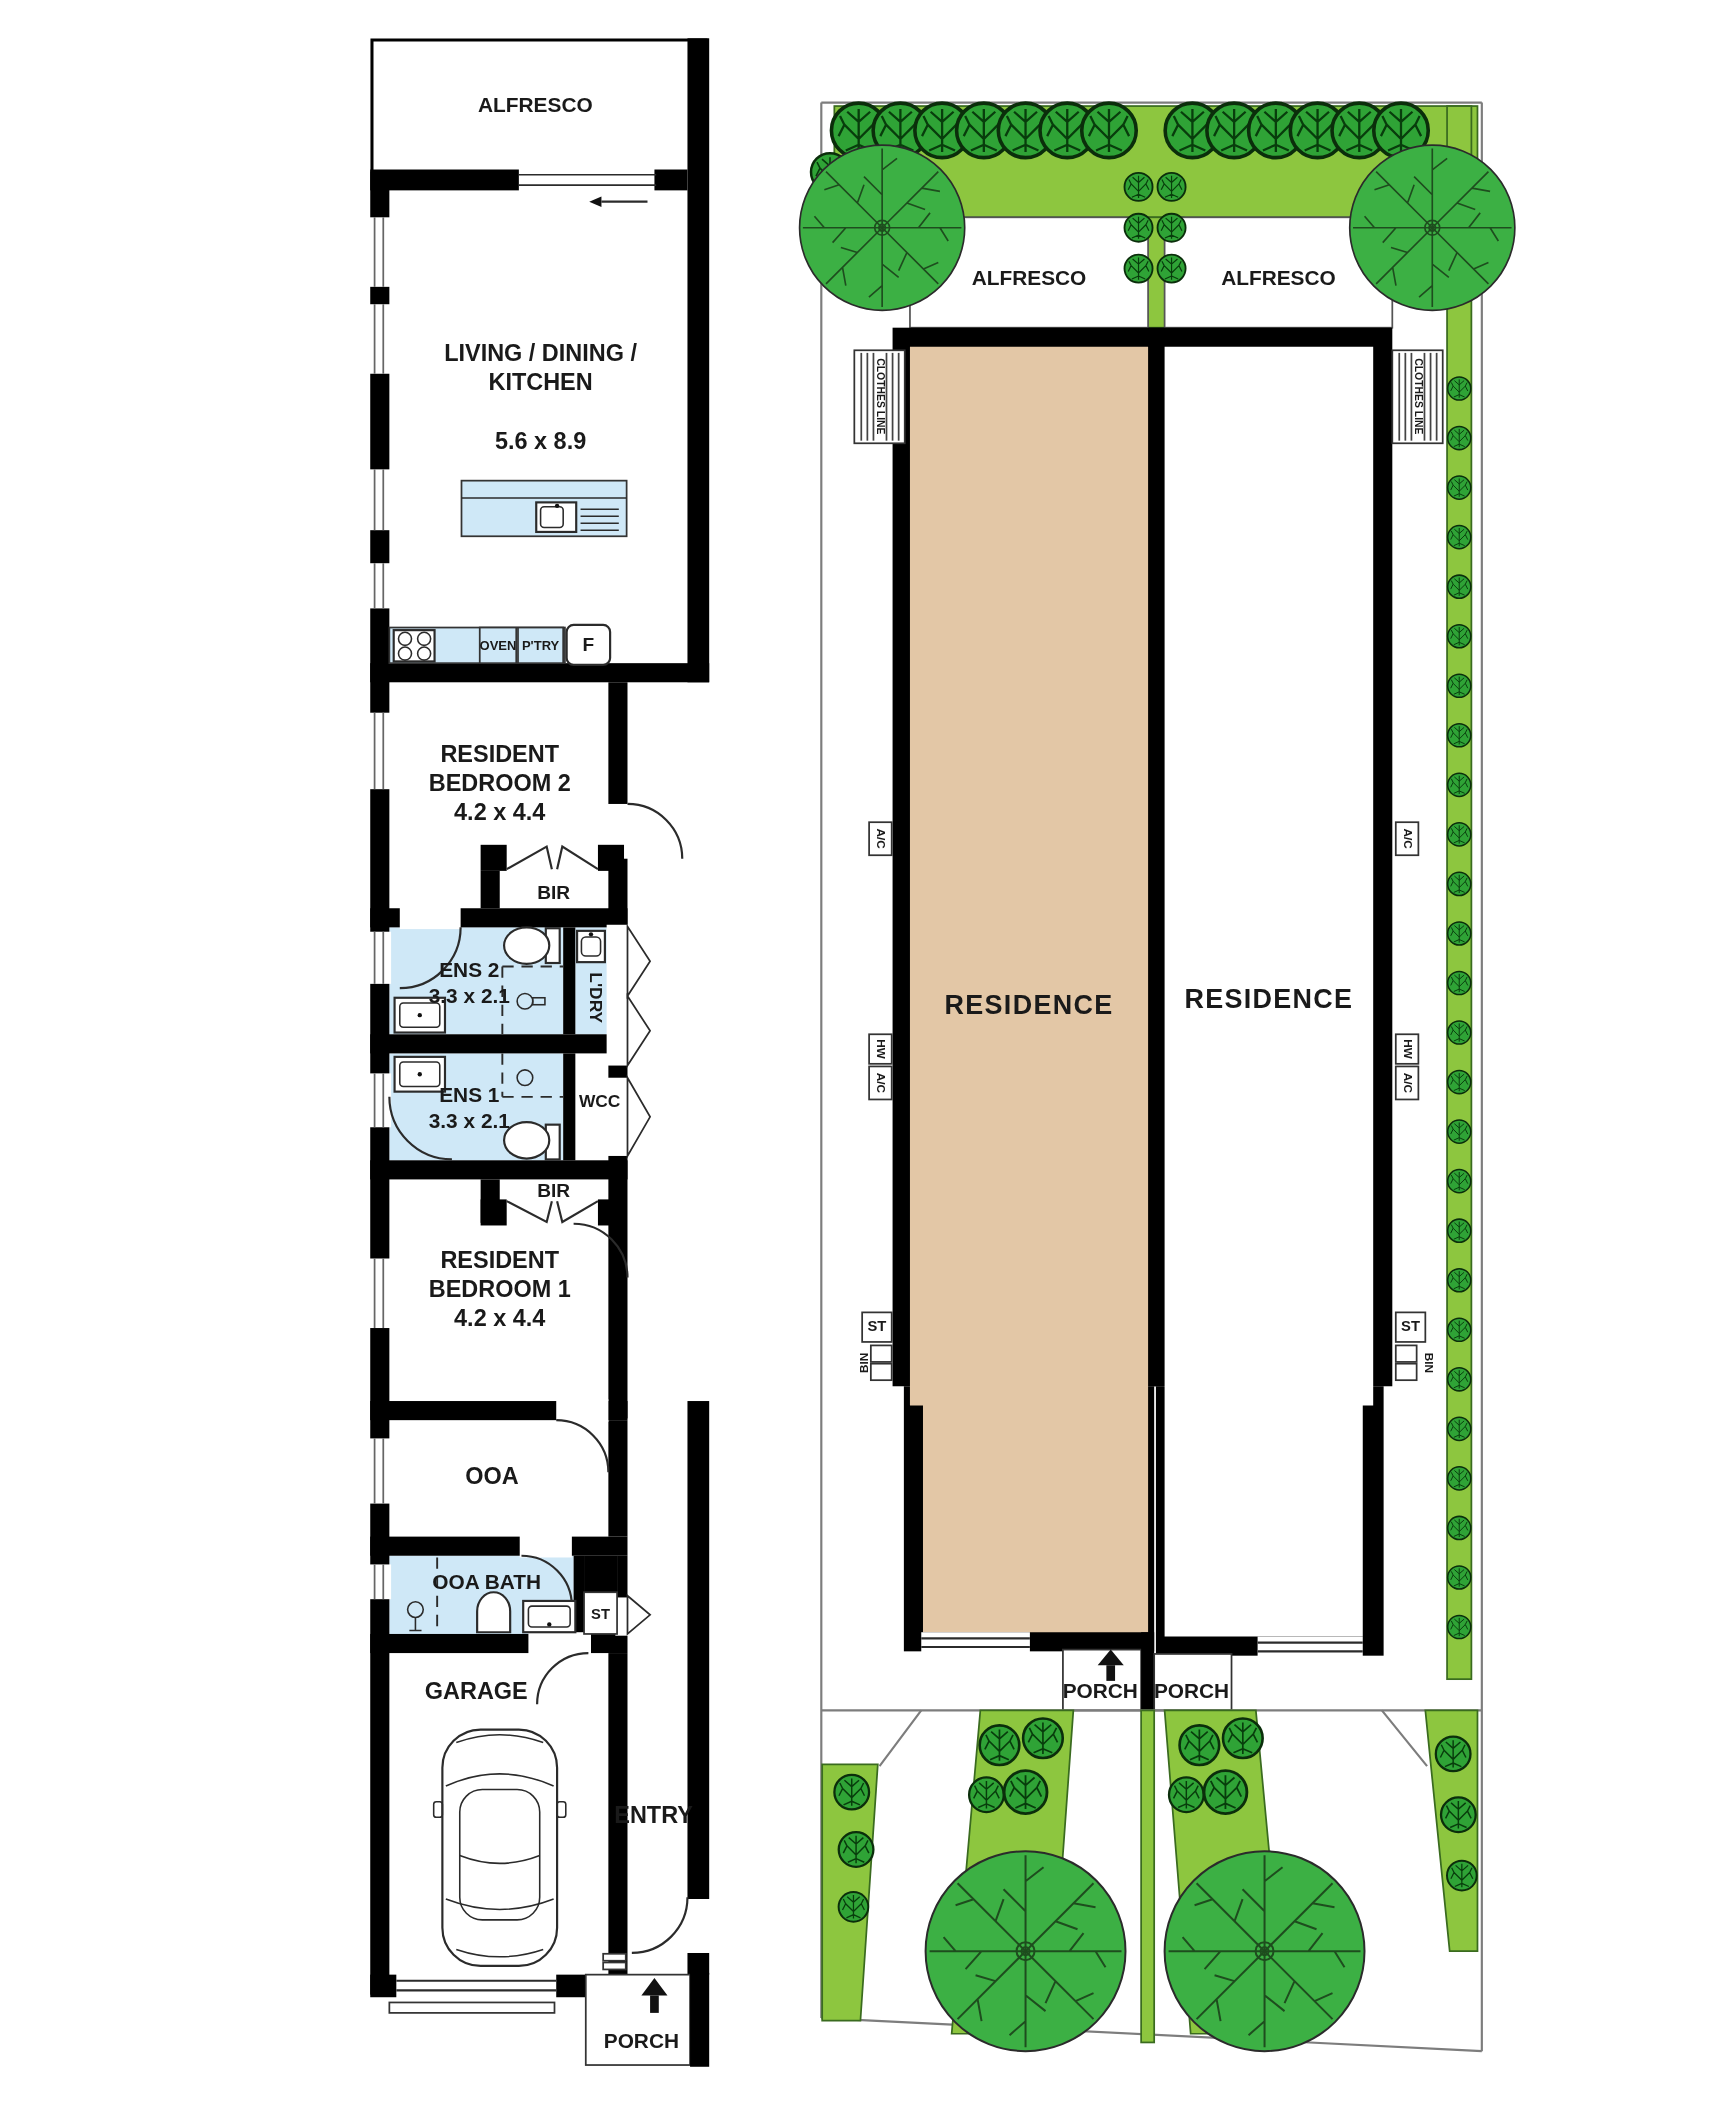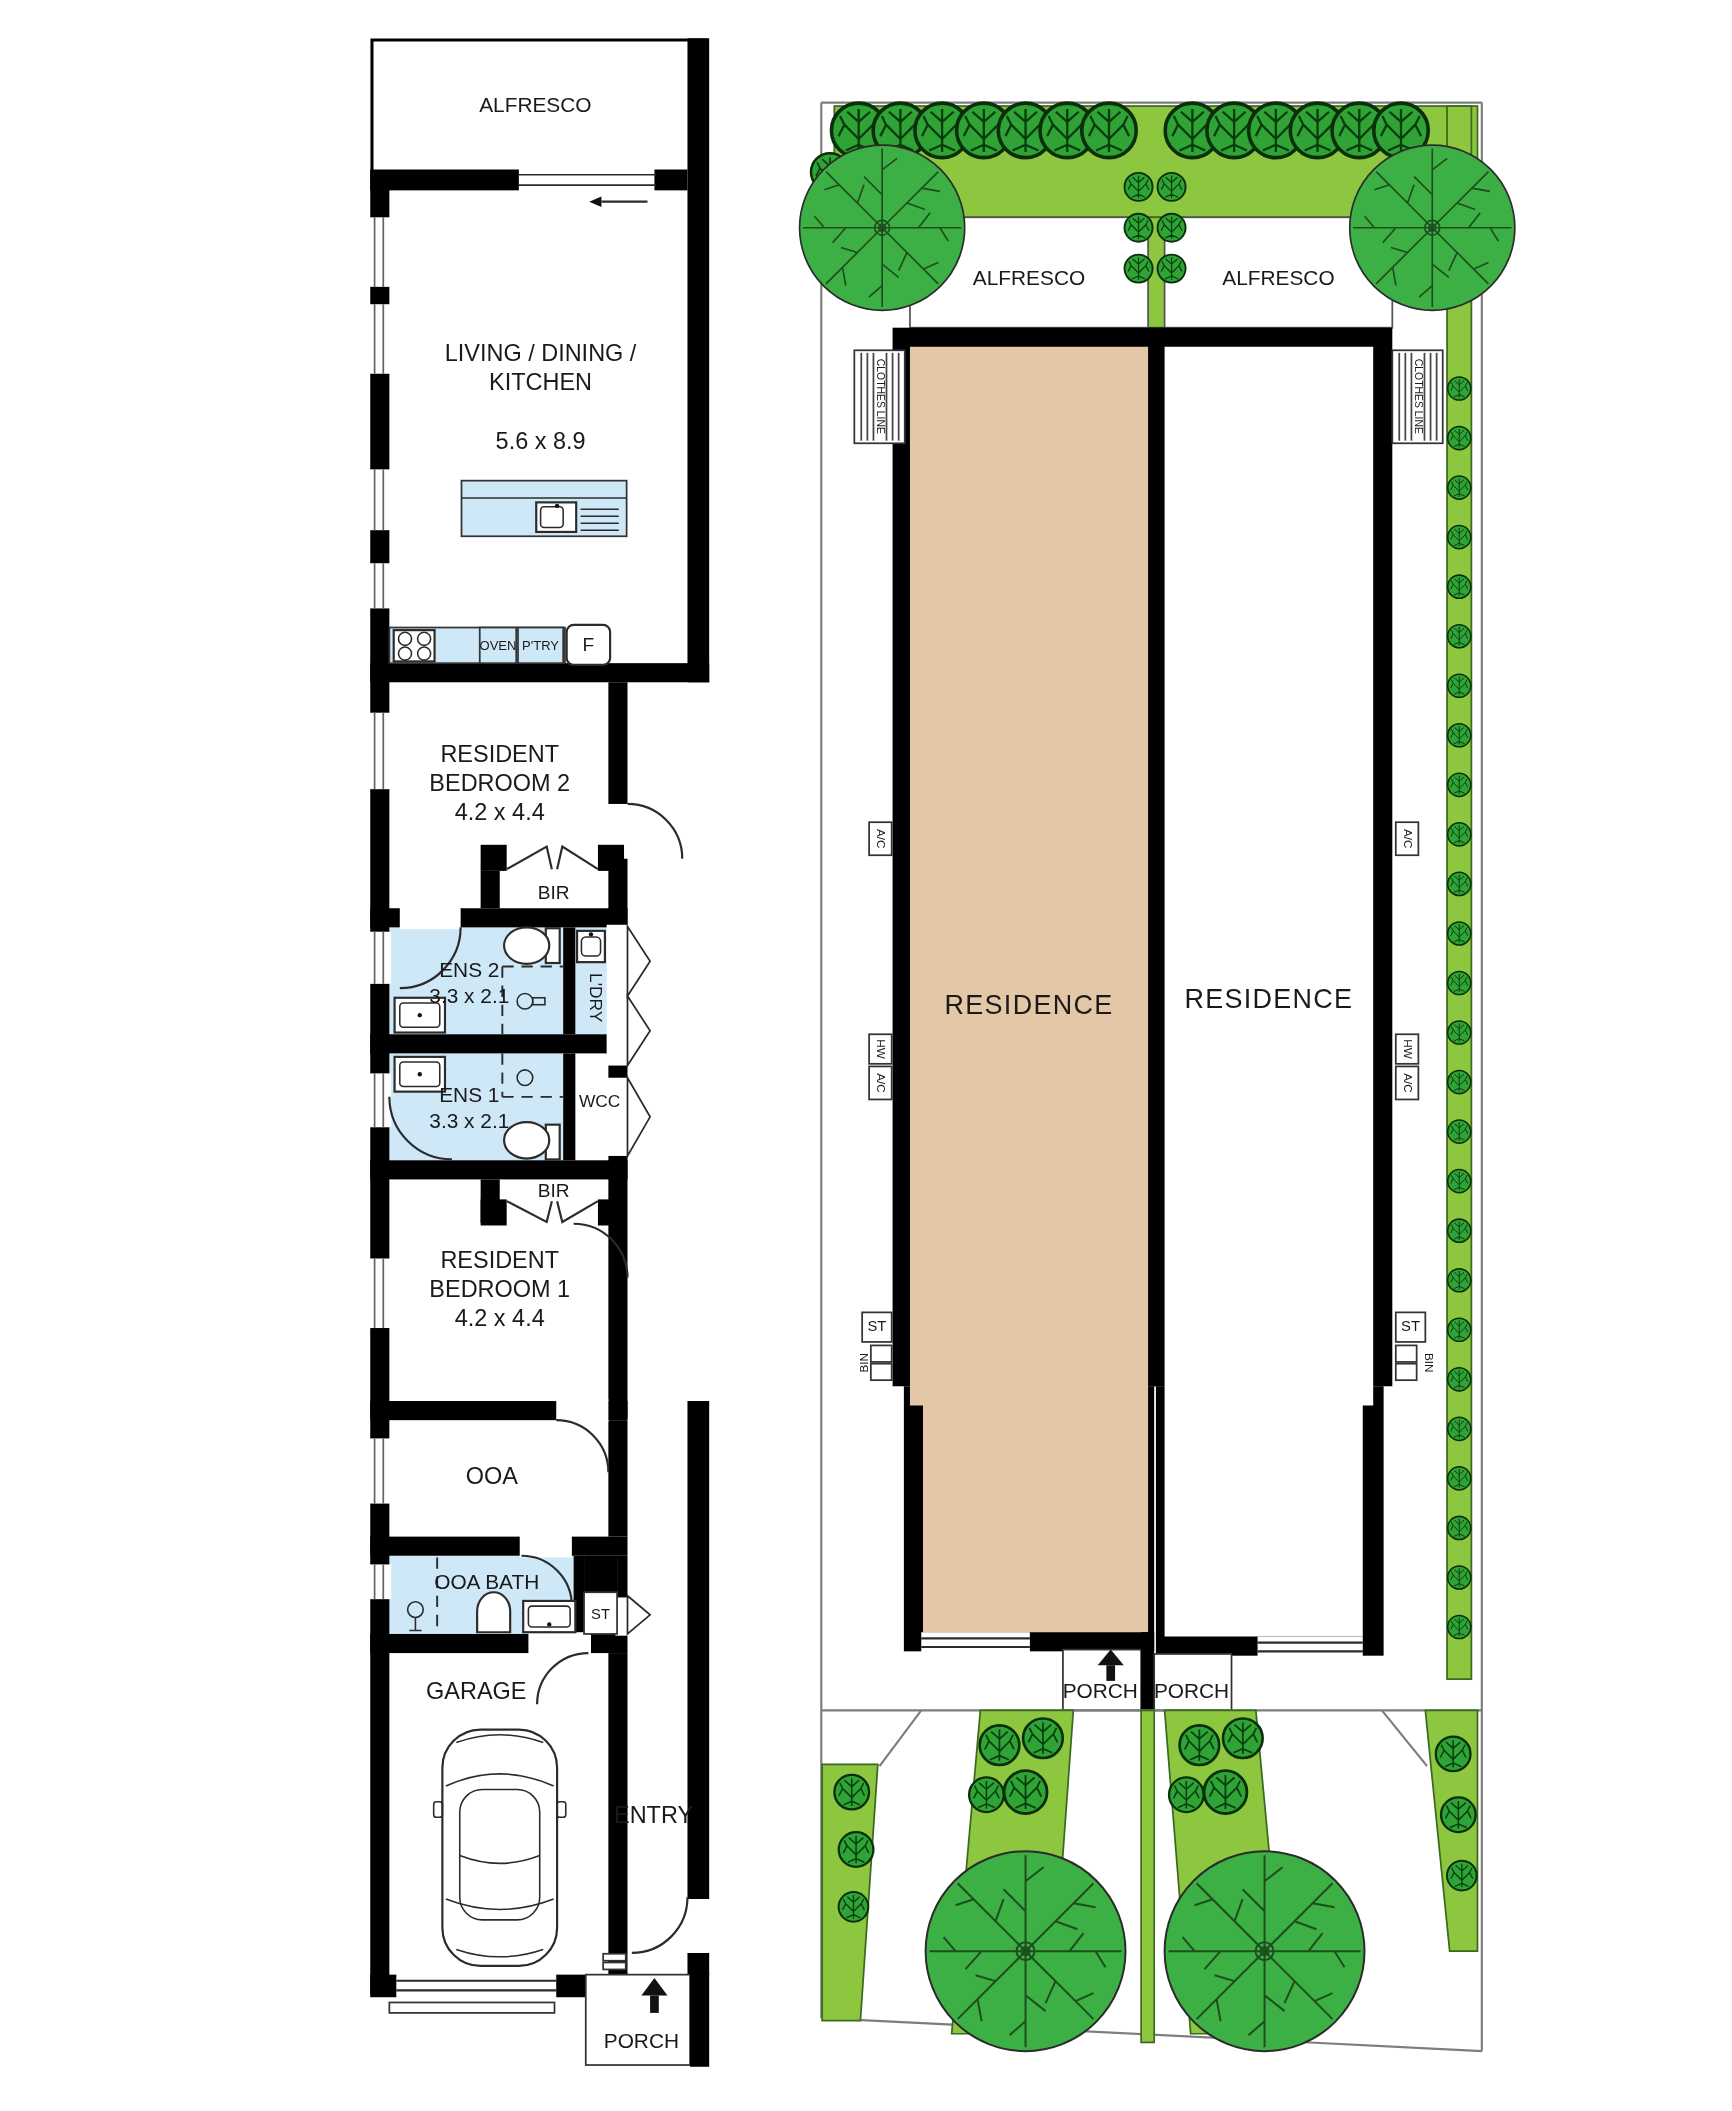--- a/index.html
+++ b/index.html
@@ -1,16 +1,16 @@
 <!DOCTYPE html>
 <html style="--wall: #000000; --wet_area: #cfe8f7; --residence_fill: #e3c7a6; --lawn: #8dc63f; --bush: #2fa336; --bush_detail: #083d0c; --tree: #3cb044; --tree_detail: #1e4d1e; --boundary: #7d7d7d;font-size:14px"><head>
 <meta charset="utf-8">
 <style>
   html,body{margin:0;padding:0;background:#fff;}
-  .canvas{width:1733px;height:2112px;position:relative;background:#fff;}
+  .canvas{width:1733px;height:2112px;position:relative;background:#fff;font-weight:bold;}
   svg{display:block;}
   .wall{fill:var(--wall);}
   .thin{stroke:#000;stroke-width:3.5;fill:none;}
   .wet{fill:var(--wet_area);stroke:#333;stroke-width:2;}
   .wetl{fill:var(--wet_area);}
   .fix{fill:#fff;stroke:#2b2b2b;stroke-width:2.5;}
   .fix2{fill:none;stroke:#2b2b2b;stroke-width:1.8;}
   .door{fill:none;stroke:#2b2b2b;stroke-width:2.5;}
   .dash{stroke:#2b2b2b;stroke-width:2.2;stroke-dasharray:13 9;fill:none;}
   .tri{fill:#fff;stroke:#2b2b2b;stroke-width:2;}

